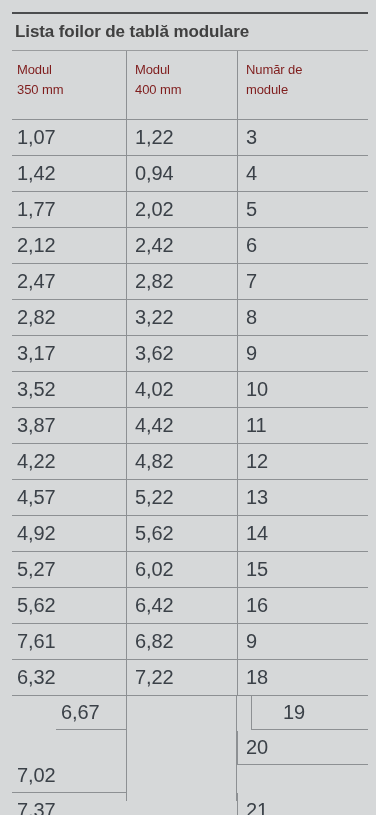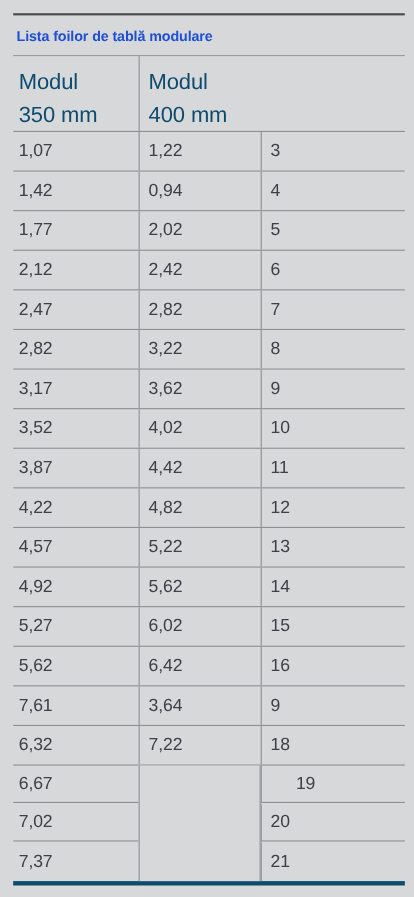--- a/index.html
+++ b/index.html
@@ -23,23 +23,23 @@
 
   
   .title-bar {
     border-top: 2px solid #4b4d4f;
     border-bottom: 1px solid #9a9c9e;
     height: 36px;
     display: flex;
     align-items: center;
   }
   .title-text {
-    font-size: 13px;
+    font-size: 17px;
     font-weight: bold;
-    color: #1d4ed8;
+    color: #404040;
     letter-spacing: -0.1px;
     padding-left: 3px;
   }
 
   
   .grid {
     position: relative;
   }
 
   .row {
@@ -48,38 +48,38 @@
   }
   .row.header-row {
     border-bottom: 1px solid #8d9093;
   }
   .row.last-row {
     border-bottom: 4px solid #0c4a6e;
   }
 
   .cell {
     box-sizing: border-box;
-    font-size: 16px;
+    font-size: 20px;
     color: #3b4148;
     display: flex;
     align-items: center;
     padding-left: 5px;
     letter-spacing: -0.1px;
   }
   .c1 { width: 114px; }
   .c2 { width: 111px; border-left: 1px solid #8d9093; padding-left: 8px; }
   .c3 { width: 131px; border-left: 1px solid #8d9093; padding-left: 8px; }
 
   .header-row .cell {
     height: 68px;
     align-items: flex-start;
     padding-top: 9px;
     line-height: 1.52;
-    font-size: 20px;
-    color: #0c4a6e;
+    font-size: 13px;
+    color: #7f1d1d;
     white-space: pre-line;
   }
 
   .data-row .cell { height: 35px; }
 
   
   .blank-block {
     position: absolute;
     left: 114px;
     width: 111px;
@@ -98,20 +98,22 @@
     <div class="title-text">Lista foilor de tablă modulare</div>
   </div>
 
   <div class="grid">
 
     <div class="row header-row">
       <div class="cell c1">Modul
 350 mm</div>
       <div class="cell c2">Modul
 400 mm</div>
+      <div class="cell c3">Număr de
+module</div>
     </div>
 
     <div id="rows-container">
         <div class="row data-row">
           <div class="cell c1">1,07</div>
           <div class="cell c2">1,22</div>
           <div class="cell c3">3</div>
         </div>
         <div class="row data-row">
           <div class="cell c1">1,42</div>
@@ -173,35 +175,35 @@
           <div class="cell c2">6,02</div>
           <div class="cell c3">15</div>
         </div>
         <div class="row data-row">
           <div class="cell c1">5,62</div>
           <div class="cell c2">6,42</div>
           <div class="cell c3">16</div>
         </div>
         <div class="row data-row">
           <div class="cell c1">7,61</div>
-          <div class="cell c2">3,64</div>
+          <div class="cell c2">6,82</div>
           <div class="cell c3">9</div>
         </div>
         <div class="row data-row">
           <div class="cell c1">6,32</div>
           <div class="cell c2">7,22</div>
           <div class="cell c3">18</div>
         </div>
         <div class="row data-row" style="border-bottom: none;">
-          <div class="cell c1" style="border-bottom: 1px solid rgb(141, 144, 147); height: 34px;">6,67</div>
+          <div class="cell c1" style="border-bottom: 1px solid rgb(141, 144, 147); height: 34px; margin-left: 44px;">6,67</div>
           <div class="cell c2" style="border-left: none;"></div>
           <div class="cell c3" style="border-bottom: 1px solid rgb(141, 144, 147); height: 34px; padding-left: 31px;">19</div>
         </div>
         <div class="row data-row" style="border-bottom: none;">
-          <div class="cell c1" style="border-bottom: 1px solid rgb(141, 144, 147); height: 34px;">7,02</div>
+          <div class="cell c1" style="border-bottom: 1px solid rgb(141, 144, 147); height: 34px; margin-top: 28px;">7,02</div>
           <div class="cell c2" style="border-left: none;"></div>
           <div class="cell c3" style="border-bottom: 1px solid rgb(141, 144, 147); height: 34px;">20</div>
         </div>
         <div class="row data-row last-row">
           <div class="cell c1">7,37</div>
           <div class="cell c2" style="border-left: none;"></div>
           <div class="cell c3">21</div>
         </div>
       </div>
 

